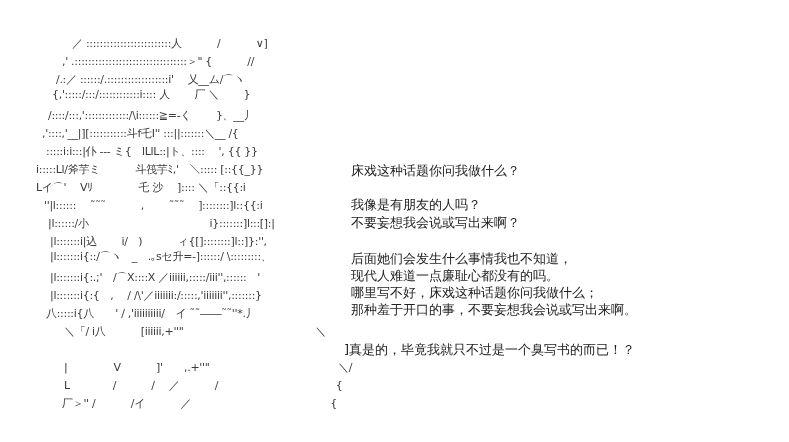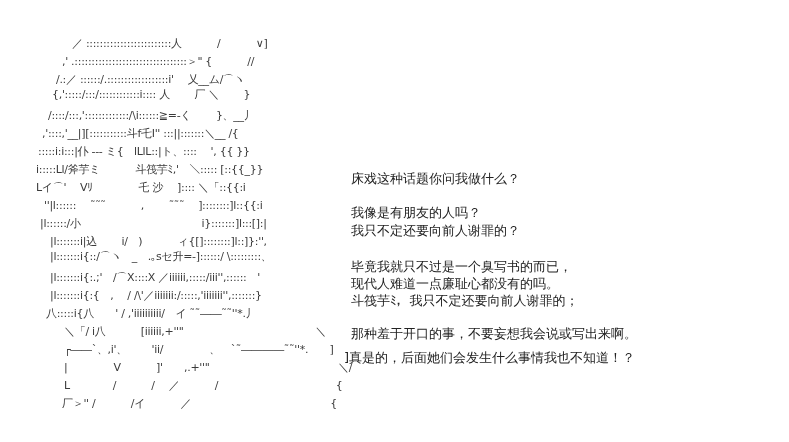--- a/index.html
+++ b/index.html
@@ -12,50 +12,48 @@
     position:absolute; left:0;
     font-family:"DejaVu Sans", sans-serif;
     font-size:11px; line-height:18px; height:18px;
     color:#3a3a3a; white-space:pre; letter-spacing:-0.3px;
   }
   .dialogue {
     position:absolute; left:351px;
     font-family:"DejaVu Sans", sans-serif;
     font-size:13px; line-height:17px; color:#222;
     white-space:pre;
-    margin-top:8px;
   }
 </style>
 </head>
 <body>
 
 <div class="art">
   <div class="art-line" style="top:35px;left:72px">／ :::::::::::::::::::::::::人　　　 /　　　 ∨]</div>
   <div class="art-line" style="top:53px;left:62px">,' .:::::::::::::::::::::::::::::::::＞" {　　　 //</div>
   <div class="art-line" style="top:71px;left:56px">/.:／ ::::::/.::::::::::::::::::i'　 乂__ム/⌒ヽ</div>
   <div class="art-line" style="top:86px;left:52px">{,':::::/:::/::::::::::::i:::: 人　　 厂 ＼　　 }</div>
   <div class="art-line" style="top:125px;left:42px">,'::::,'__|][:::::::::::斗f乇I'' :::||:::::::＼__ /{</div>
   <div class="art-line" style="top:107px;left:48px">/::::/:::,':::::::::::::/\i::::::≧=-く　　 }、__丿</div>
-  <div class="art-line" style="top:143px;left:38px">:::::i:i:::|仆 ‐‐‐ ミ{　lLlL::|ト、::::　 ', {{ }}</div>
+  <div class="art-line" style="top:143px;left:46px">:::::i:i:::|仆 ‐‐‐ ミ{　lLlL::|ト、::::　 ', {{ }}</div>
   <div class="art-line" style="top:179px;left:36px">Lイ⌒'　 Vﾘ　　　　 乇 沙　 ]:::: ＼「::{{:i</div>
   <div class="art-line" style="top:161px;left:36px">i:::::Ll/斧芋ミ　　　 斗筏芋ﾐ,'　＼::::: [::{{_}}</div>
   <div class="art-line" style="top:197px;left:44px">''|l::::::　 ˜˜˜　　　 ,　　 ˜˜˜　 ]::::::::]l::{{:i</div>
-  <div class="art-line" style="top:215px;left:40px">|l::::::/小　　　　　　　　　　　 i}:::::::]l:::[]:|</div>
+  <div class="art-line" style="top:215px;left:48px">|l::::::/小　　　　　　　　　　　 i}:::::::]l:::[]:|</div>
   <div class="art-line" style="top:233px;left:50px">|l:::::::i|込　　 i/　)　　　 ィ{[]::::::::]l::]}:'',</div>
   <div class="art-line" style="top:248px;left:50px">|l:::::::i{::/⌒ヽ　_　.｡sセ升=-]::::::/ \:::::::::、</div>
   <div class="art-line" style="top:269px;left:50px">|l:::::::i{:.;'　/⌒X::::X ／iiiiii,:::::/iii'',::::::　'</div>
   <div class="art-line" style="top:287px;left:50px">|l:::::::i{:{　,　 / /\'／iiiiiii:/:::::,'iiiiiii'',:::::::}</div>
   <div class="art-line" style="top:305px;left:46px">八:::::i{八　　' / ,'iiiiiiiiii/　イ ˜˜――˜˜''*.丿</div>
   <div class="art-line" style="top:323px;left:64px">＼「/ i八　　　 [iiiiii,+''"　　　　　　　　　　　　 ＼</div>
-  <div class="art-line" style="top:341px;left:64px">┌――`、,i'、　　 'ii/　　　　 、　`˜――――˜˜''*.　　]</div>
   <div class="art-line" style="top:359px;left:64px">|　　　　 V　　　 ]'　　,.+''"　　　　　　　　　　　　＼/</div>
   <div class="art-line" style="top:377px;left:64px">L　　　　/　　　 /　 ／　　　 /　　　　　　　　　　　{</div>
   <div class="art-line" style="top:395px;left:62px">厂＞'' /　　　 /イ　　　 ／　　　　　　　　　　　　　{</div>
 </div>
 
 <div class="dialogue" style="top:162px">床戏这种话题你问我做什么？</div>
 <div class="dialogue" style="top:196px">我像是有朋友的人吗？</div>
-<div class="dialogue" style="top:214px">我只不定还要向前人谢罪的？</div>
-<div class="dialogue" style="top:250px">毕竟我就只不过是一个臭写书的而已，</div>
+<div class="dialogue" style="top:214px">不要妄想我会说或写出来啊？</div>
+<div class="dialogue" style="top:250px">后面她们会发生什么事情我也不知道，</div>
 <div class="dialogue" style="top:267px">现代人难道一点廉耻心都没有的吗。</div>
-<div class="dialogue" style="top:284px">斗筏芋ﾐ，我只不定还要向前人谢罪的；</div>
-<div class="dialogue" style="top:317px">那种羞于开口的事，不要妄想我会说或写出来啊。</div>
-<div class="dialogue" style="top:341px;left:344px">]真是的，后面她们会发生什么事情我也不知道！？</div>
+<div class="dialogue" style="top:284px">哪里写不好，床戏这种话题你问我做什么；</div>
+<div class="dialogue" style="top:301px">那种羞于开口的事，不要妄想我会说或写出来啊。</div>
+<div class="dialogue" style="top:341px;left:344px">]真是的，毕竟我就只不过是一个臭写书的而已！？</div>
 
 </body></html>

